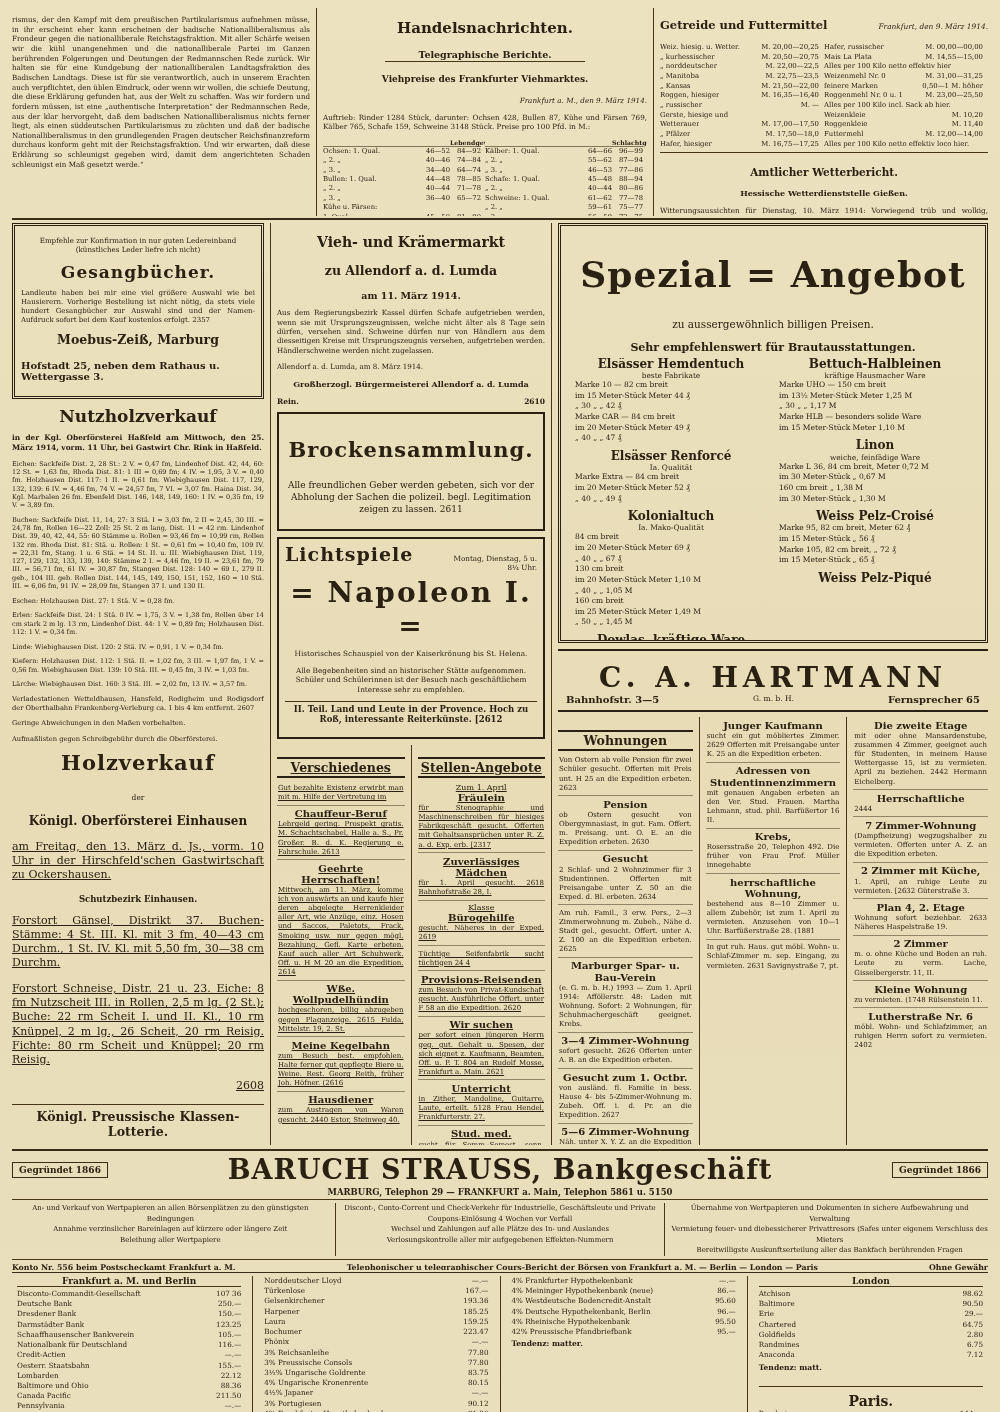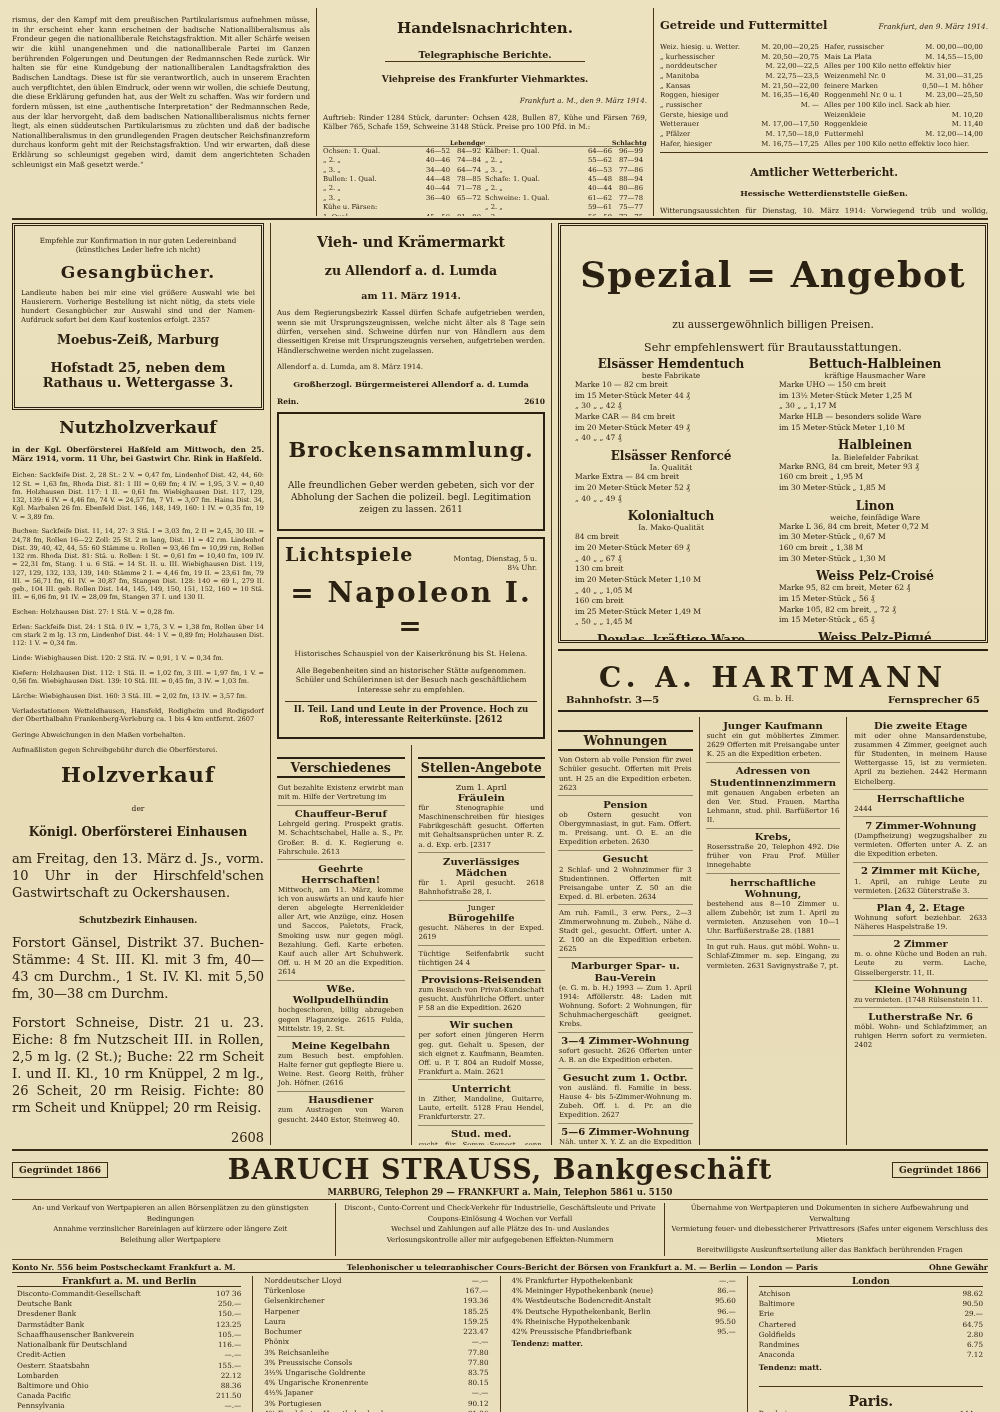--- a/index.html
+++ b/index.html
@@ -42,29 +42,29 @@
 
 .band-mid{display:flex;height:922px;overflow:hidden;margin-top:3px;}
 .mcol-left{width:252px;flex:none;overflow:hidden;}
 .mcol-mid{width:268px;flex:none;overflow:hidden;}
 .mcol-right{flex:1;overflow:hidden;}
 .gesang{border:3px double #2b2112;padding:4px 6px;margin-bottom:7px;}
 .ges-pre{font-size:7.1px;text-align:center;line-height:1.25;}
 .ges-title{font-size:17px;font-weight:bold;text-align:center;letter-spacing:1px;margin:2px 0;}
 .ges-body{font-size:7px;text-align:justify;line-height:1.3;}
 .ges-firm{font-size:12.5px;font-weight:bold;text-align:center;margin-top:3px;}
-.ges-addr{font-size:13px;font-weight:bold;text-align:center;}
+.ges-addr{font-size:10px;font-weight:bold;}
 .nutz-title{font-size:17px;font-weight:bold;text-align:center;margin:3px 0 2px;}
 .nutz-intro{font-size:7.4px;font-weight:bold;text-align:justify;line-height:1.3;}
 .nutz-p{font-size:6.5px;line-height:1.27;text-align:justify;margin-top:2px;}
 .nutz-foot{font-size:6.7px;line-height:1.3;text-align:justify;margin-top:2px;}
 .holz-title{font-size:21px;font-weight:bold;text-align:center;margin-top:7px;letter-spacing:1px;}
 .holz-der{font-size:7.5px;text-align:center;}
 .holz-office{font-size:12px;font-weight:bold;text-align:center;}
-.holz-body{font-size:13px;line-height:1.3;text-align:justify;margin-top:10px;}
+.holz-body{font-size:11px;line-height:1.3;text-align:justify;margin-top:10px;text-decoration:underline;}
 .holz-schutz{font-size:8.5px;font-weight:bold;text-align:center;margin-top:2px;}
 .lott-title{font-size:12.5px;font-weight:bold;text-align:center;margin-top:7px;border-top:1px solid #473517;padding-top:4px;}
 .lott-body{font-size:7.4px;text-align:justify;line-height:1.32;margin-top:16px;}
 .lott-sig{font-size:10.5px;font-weight:bold;text-align:right;margin-top:2px;}
 .vieh-t1{font-size:14px;font-weight:bold;text-align:center;line-height:1.1;}
 .vieh-t2{font-size:12.5px;font-weight:bold;text-align:center;}
 .vieh-t3{font-size:9.5px;font-weight:bold;text-align:center;margin-bottom:2px;}
 .vieh-body{font-size:7.1px;line-height:1.32;text-align:justify;}
 .vieh-place{font-size:7.1px;margin-top:2px;}
 .vieh-sig{font-size:8px;font-weight:bold;text-align:center;}
@@ -72,33 +72,33 @@
 .brocken{border:2px solid #2b2112;padding:5px;margin-top:6px;}
 .brocken-title{font-size:21px;font-weight:bold;text-align:center;letter-spacing:1px;}
 .brocken-body{font-size:9px;text-align:center;margin-top:3px;line-height:1.35;}
 .kino{border:2px solid #2b2112;padding:4px 6px;margin:6px 0;}
 .kino-top{display:flex;justify-content:space-between;align-items:baseline;}
 .kino-name{font-size:19px;font-weight:bold;letter-spacing:1px;}
 .kino-times{font-size:7.2px;width:86px;text-align:right;line-height:1.2;}
 .kino-feature{font-size:28px;font-weight:bold;text-align:center;letter-spacing:2px;margin:3px 0 2px;}
 .kino-sub{font-size:7.3px;text-align:center;line-height:1.3;}
 .kino-part{font-size:8.5px;font-weight:bold;text-align:center;margin-top:3px;border-top:1px solid #473517;padding-top:2px;}
-.duo{display:flex;margin-top:4px;}
+.duo{display:flex;margin-top:4px;text-decoration:underline;}
 .half{flex:1;overflow:hidden;}
 .class-head{font-size:12.5px;font-weight:bold;text-align:center;border-top:2px solid #2b2112;border-bottom:2px solid #2b2112;padding:1px 0;margin-bottom:2px;}
 .ad{padding:2.5px 1px;border-bottom:1px solid rgba(58,45,24,.5);}
 .ad:last-child{border-bottom:none;}
 .ad-pre{display:block;font-size:8px;text-align:center;}
 .ad-head{display:block;font-size:10px;font-weight:bold;text-align:center;line-height:1.12;}
 .ad-text{display:block;font-size:7px;line-height:1.3;text-align:justify;margin-top:1px;}
 .ad-pre:empty,.ad-head:empty,.ad-text:empty{display:none;}
 .spezial{border:3px double #2b2112;padding:6px 8px;overflow:hidden;height:402px;}
 .sp-title{font-size:36px;font-weight:bold;text-align:center;letter-spacing:1px;line-height:1.05;}
 .sp-sub1{font-size:10.5px;text-align:center;margin-top:2px;}
-.sp-sub2{font-size:11px;font-weight:normal;text-align:center;margin-bottom:4px;}
+.sp-sub2{font-size:11px;font-weight:bold;text-align:center;margin-bottom:4px;}
 .sp-cols{display:flex;}
 .sp-col{flex:1;padding:0 6px;overflow:hidden;}
 .sp-group{margin-bottom:6px;}
 .sp-gtitle{font-size:12px;font-weight:bold;text-align:center;line-height:1.1;}
 .sp-gsub{font-size:7.4px;text-align:center;}
 .sp-gbody{font-size:7.5px;line-height:1.42;white-space:pre-line;}
 .hartmann{border-top:2px solid #2b2112;border-bottom:2px solid #2b2112;margin-top:6px;padding:12px 8px 5px;}
 .ha-name{font-size:28px;font-weight:bold;text-align:center;letter-spacing:5px;line-height:1.05;}
 .ha-row{display:flex;justify-content:space-between;align-items:flex-start;font-size:10px;font-weight:bold;margin-top:2px;}
 .ha-mid{font-size:7.5px;font-weight:normal;}
@@ -485,21 +485,21 @@
               <span class="ad-pre">Zum 1. April</span>
               <span class="ad-head">Fräulein</span>
               <span class="ad-text">für Stenographie und Maschinenschreiben für hiesiges Fabrikgeschäft gesucht. Offerten mit Gehaltsansprüchen unter R. Z. a. d. Exp. erb.  [2317</span>
             </div>
               <div class="ad">
 
               <span class="ad-head">Zuverlässiges Mädchen</span>
               <span class="ad-text">für 1. April gesucht.  2618  Bahnhofstraße 28, I.</span>
             </div>
               <div class="ad">
-              <span class="ad-pre">Junger</span>
+              <span class="ad-pre">Klasse</span>
               <span class="ad-head">Bürogehilfe</span>
               <span class="ad-text">gesucht. Näheres in der Exped.  2619</span>
             </div>
               <div class="ad">
 
               <span class="ad-text">Tüchtige Seifenfabrik sucht tüchtigen  24 4</span>
             </div>
               <div class="ad">
 
               <span class="ad-head">Provisions-Reisenden</span>
@@ -573,27 +573,20 @@
           <div class="sp-col">
 
           <div class="sp-group">
               <div class="sp-gtitle">Bettuch-Halbleinen</div>
               <div class="sp-gsub">kräftige Hausmacher Ware</div>
               <div class="sp-gbody">Marke UHO — 150 cm breit
 im 13½ Meter-Stück  Meter 1,25 M
 „  30  „    „  1,17 M
 Marke HLB — besonders solide Ware
 im 15 Meter-Stück  Meter 1,10 M</div>
-            </div>
-              <div class="sp-group">
-              <div class="sp-gtitle">Halbleinen</div>
-              <div class="sp-gsub">Ia. Bielefelder Fabrikat</div>
-              <div class="sp-gbody">Marke RNG, 84 cm breit, Meter 93 ₰
-160 cm breit   „  1,95 M
-im 30 Meter-Stück   „  1,85 M</div>
             </div>
               <div class="sp-group">
               <div class="sp-gtitle">Linon</div>
               <div class="sp-gsub">weiche, feinfädige Ware</div>
               <div class="sp-gbody">Marke L 36, 84 cm breit, Meter 0,72 M
 im 30 Meter-Stück   „  0,67 M
 160 cm breit   „  1,38 M
 im 30 Meter-Stück   „  1,30 M</div>
             </div>
               <div class="sp-group">

